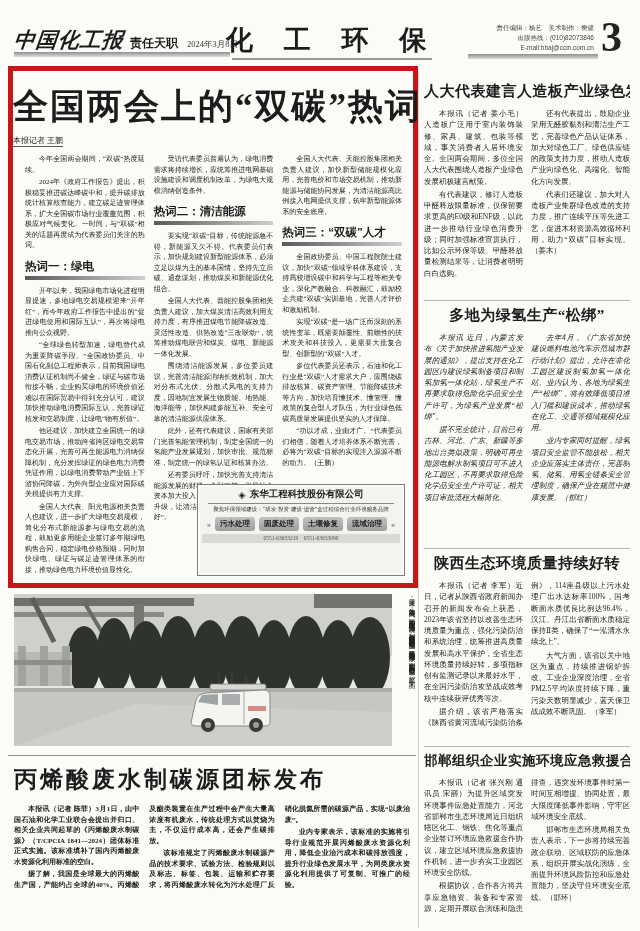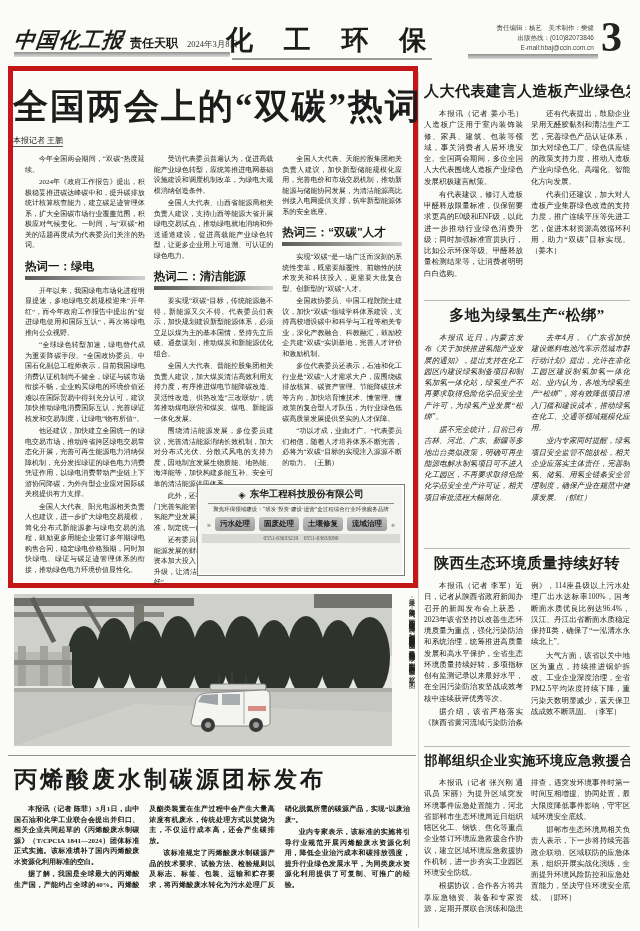--- a/index.html
+++ b/index.html
@@ -96,43 +96,42 @@
         <div>
             <p>开年以来，我国绿电市场化进程明显提速，多地绿电交易规模迎来“开年红”，而今年政府工作报告中提出的“促进绿电使用和国际互认”，再次将绿电推向公众视野。</p>
             <p>“全球绿色转型加速，绿电替代成为重要降碳手段。”全国政协委员、中国石化副总工程师表示，目前我国绿电消费认证机制尚不健全，绿证与碳市场衔接不畅，企业购买绿电的环境价值还难以在国际贸易中得到充分认可，建议加快推动绿电消费国际互认，完善绿证核发和交易制度，让绿电“物有所值”。</p>
             <p>他还建议，加快建立全国统一的绿电交易市场，推动跨省跨区绿电交易常态化开展，完善可再生能源电力消纳保障机制，充分发挥绿证的绿色电力消费凭证作用，以绿电消费带动产业链上下游协同降碳，为外向型企业应对国际碳关税提供有力支撑。</p>
             <p>全国人大代表、阳光电源相关负责人也建议，进一步扩大绿电交易规模，简化分布式新能源参与绿电交易的流程，鼓励更多用能企业签订多年期绿电购售合同，稳定绿电价格预期，同时加快绿电、绿证与碳足迹管理体系的衔接，推动绿色电力环境价值显性化。</p>
           </div>
       </div>
 
       <div class="col">
         <div>
-            <p>受访代表委员普遍认为，促进高载能产业绿色转型，应统筹推进电网基础设施建设和调度机制改革，为绿电大规模消纳创造条件。</p>
-            <p>全国人大代表、山西省能源局相关负责人建议，支持山西等能源大省开展绿电交易试点，推动绿电就地消纳和外送通道建设，促进高载能产业绿色转型，让更多企业用上可追溯、可认证的绿色电力。</p>
+            <p>受访代表委员普遍认为，绿电消费需求将持续增长，应统筹推进电网基础设施建设和调度机制改革，为绿电大规模消纳创造条件。</p>
           </div>
         <div class="subhead">热词二：清洁能源</div>
         <div class="subrule"></div>
         <div>
             <p>要实现“双碳”目标，传统能源急不得，新能源又欠不得。代表委员们表示，加快规划建设新型能源体系，必须立足以煤为主的基本国情，坚持先立后破、通盘谋划，推动煤炭和新能源优化组合。</p>
             <p>全国人大代表、晋能控股集团相关负责人建议，加大煤炭清洁高效利用支持力度，有序推进煤电节能降碳改造、灵活性改造、供热改造“三改联动”，统筹推动煤电联营和煤炭、煤电、新能源一体化发展。</p>
             <p>围绕清洁能源发展，多位委员建议，完善清洁能源消纳长效机制，加大对分布式光伏、分散式风电的支持力度，因地制宜发展生物质能、地热能、海洋能等，加快构建多能互补、安全可靠的清洁能源供应体系。</p>
             <p>此外，还有代表建议，国家有关部门完善氢能管理机制，制定全国统一的氢能产业发展规划，加快审批、规范标准，制定统一的绿氢认证和核算办法。</p>
             <p>还有委员呼吁，加快完善支持清洁能源发展的财税、金融政策，引导社会资本加大投入，推动先进技术装备迭代升级，让清洁能源真正“立得住、用得好”。</p>
           </div>
       </div>
 
       <div class="col">
         <div>
             <p>全国人大代表、天能控股集团相关负责人建议，加快新型储能规模化应用，完善电价和市场交易机制，推动新能源与储能协同发展，为清洁能源高比例接入电网提供支撑，筑牢新型能源体系的安全底座。</p>
           </div>
         <div class="subhead">热词三：“双碳”人才</div>
         <div class="subrule"></div>
         <div>
+            <p>全国政协委员、中国工程院院士建议，加快“双碳”领域学科体系建设，支持高校增设碳中和科学与工程等相关专业，深化产教融合、科教融汇，鼓励校企共建“双碳”实训基地，完善人才评价和激励机制。</p>
             <p>实现“双碳”是一场广泛而深刻的系统性变革，既需要颠覆性、前瞻性的技术攻关和科技投入，更需要大批复合型、创新型的“双碳”人才。</p>
-            <p>全国政协委员、中国工程院院士建议，加快“双碳”领域学科体系建设，支持高校增设碳中和科学与工程等相关专业，深化产教融合、科教融汇，鼓励校企共建“双碳”实训基地，完善人才评价和激励机制。</p>
             <p>多位代表委员还表示，石油和化工行业是“双碳”人才需求大户，应围绕碳排放核算、碳资产管理、节能降碳技术等方向，加快培育懂技术、懂管理、懂政策的复合型人才队伍，为行业绿色低碳高质量发展提供坚实的人才保障。</p>
             <p>“功以才成，业由才广。”代表委员们相信，随着人才培养体系不断完善，必将为“双碳”目标的实现注入源源不断的动力。（王鹏）</p>
           </div>
       </div>
     </div>
 
     <div class="adbox abs" style="right:8px;bottom:7px;width:198px;height:84px;">
       <div class="ad-co">
         <span>◈</span>
         <span>东华工程科技股份有限公司</span>

